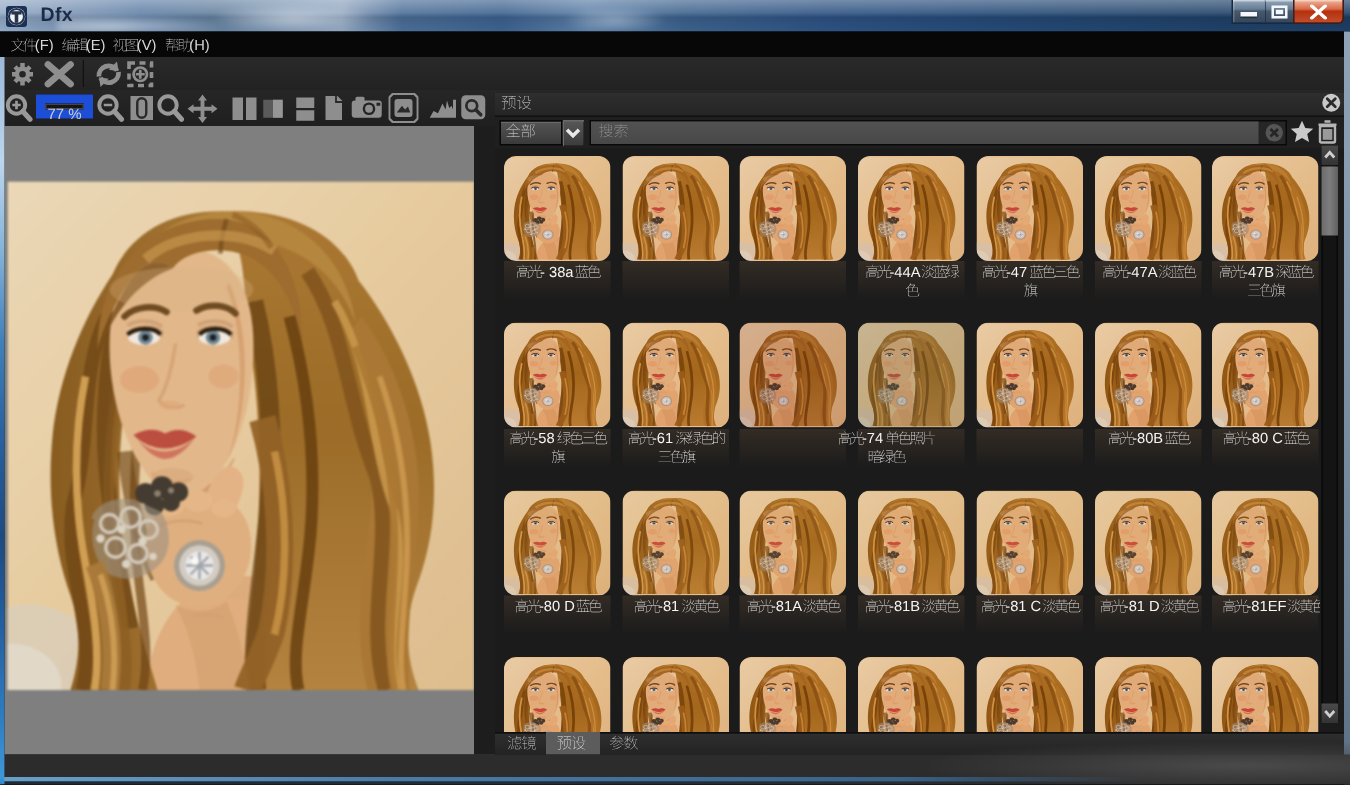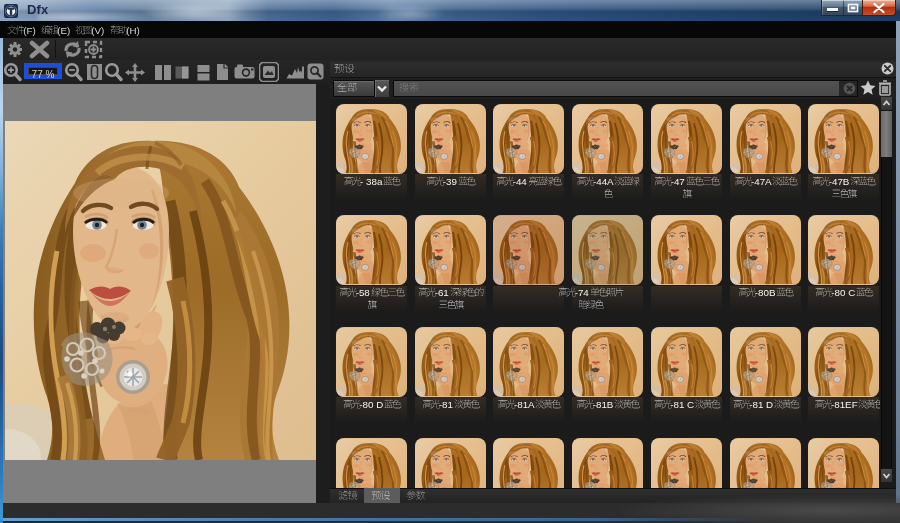--- a/index.html
+++ b/index.html
@@ -238,21 +238,21 @@
     <svg class="abs" style="left:84px;top:40px" width="19" height="19">
 <rect x="2" y="2" width="15" height="15" fill="none" stroke="#8e8e8e" stroke-width="2.4" stroke-dasharray="4 3"></rect>
 <circle cx="9.5" cy="9.5" r="4.5" fill="none" stroke="#8e8e8e" stroke-width="1.8"></circle>
 <path d="M9.5,6.5 L9.5,12.5 M6.5,9.5 L12.5,9.5" stroke="#8e8e8e" stroke-width="1.8"></path>
     </svg>
     <svg class="abs" style="left:3px;top:62px" width="19" height="20">
       <circle cx="8" cy="8" r="5.8" fill="none" stroke="#999" stroke-width="2.6"></circle>
       <path d="M12.2,12.2 L17,17.5" stroke="#999" stroke-width="3.4" stroke-linecap="round"></path>
       <path d="M8,5.2 L8,10.8 M5.2,8 L10.8,8" stroke="#999" stroke-width="1.8"></path>
     </svg>
-    <div class="abs" style="left:24px;top:63px;width:38px;height:16px;background:#161616;border:4px solid #1d4ed8;box-shadow:inset 0 0 0 1px #454545;color:#cfcfcf;font-size:10px;text-align:center;line-height:15px">77 %</div>
+    <div class="abs" style="left:24px;top:63px;width:38px;height:16px;background:#161616;border:6px solid #1d4ed8;box-shadow:inset 0 0 0 1px #454545;color:#cfcfcf;font-size:10px;text-align:center;line-height:15px">77 %</div>
     <svg class="abs" style="left:64px;top:62px" width="19" height="20">
       <circle cx="8" cy="8" r="5.8" fill="none" stroke="#999" stroke-width="2.6"></circle>
       <path d="M12.2,12.2 L17,17.5" stroke="#999" stroke-width="3.4" stroke-linecap="round"></path>
       <path d="M5.2,8 L10.8,8" stroke="#999" stroke-width="1.8"></path>
     </svg>
     <svg class="abs" style="left:86px;top:63px" width="17" height="18">
 <rect x="1" y="1" width="15" height="16" fill="#8e8e8e"></rect>
 <rect x="5.5" y="2.5" width="6" height="13" rx="3" fill="none" stroke="#2a2a2a" stroke-width="1.6"></rect>
     </svg>
     <svg class="abs" style="left:104px;top:62px" width="19" height="20">
@@ -373,48 +373,28 @@
         </svg>
       </div>
       <div class="abs" style="left:84.7px;top:4.5px;width:71px;height:70px;border-radius:8px;overflow:hidden">
         <svg width="71" height="70" viewBox="0 -5 311 349" preserveAspectRatio="none" style="filter:saturate(1.22) contrast(1.06) brightness(.97) blur(0.4px)">
           <rect x="0" y="-5" width="311" height="349" fill="#ead4ab"></rect>
           <use href="#portrait"></use>
         </svg>
         <div class="abs" style="left:0;top:0;width:100%;height:100%;background:rgba(185,95,60,.15)"></div>
       </div>
       <div class="abs" style="left:84.7px;top:75.0px;width:71px;height:26px;background:linear-gradient(180deg,rgba(150,110,75,.20),rgba(150,110,75,0))"></div>
-      <div class="abs" style="left:80.7px;top:76.5px">
-        <svg width="79" height="27">
-          <use href="#g33" transform="translate(15.55,8.62) scale(0.0098,-0.0098)" fill="#f5f5f5"></use>
-          <use href="#g3" transform="translate(23.65,8.62) scale(0.0098,-0.0098)" fill="#f5f5f5"></use>
-          <text x="31.75" y="8.62" font-size="9.8" fill="#f5f5f5" font-family="Liberation Sans, sans-serif">-39 </text>
-          <use href="#g26" transform="translate(47.25,8.62) scale(0.0098,-0.0098)" fill="#f5f5f5"></use>
-          <use href="#g25" transform="translate(55.35,8.62) scale(0.0098,-0.0098)" fill="#f5f5f5"></use>
-        </svg>
-      </div>
       <div class="abs" style="left:163.4px;top:4.5px;width:71px;height:70px;border-radius:8px;overflow:hidden">
         <svg width="71" height="70" viewBox="0 -5 311 349" preserveAspectRatio="none" style="filter:saturate(1.22) contrast(1.06) brightness(.97) blur(0.4px)">
           <rect x="0" y="-5" width="311" height="349" fill="#ead4ab"></rect>
           <use href="#portrait"></use>
         </svg>
         <div class="abs" style="left:0;top:0;width:100%;height:100%;background:rgba(185,95,60,.15)"></div>
       </div>
       <div class="abs" style="left:163.4px;top:75.0px;width:71px;height:26px;background:linear-gradient(180deg,rgba(150,110,75,.20),rgba(150,110,75,0))"></div>
-      <div class="abs" style="left:159.4px;top:76.5px">
-        <svg width="79" height="27">
-          <use href="#g33" transform="translate(7.45,8.62) scale(0.0098,-0.0098)" fill="#f5f5f5"></use>
-          <use href="#g3" transform="translate(15.55,8.62) scale(0.0098,-0.0098)" fill="#f5f5f5"></use>
-          <text x="23.65" y="8.62" font-size="9.8" fill="#f5f5f5" font-family="Liberation Sans, sans-serif">-44 </text>
-          <use href="#g1" transform="translate(39.15,8.62) scale(0.0098,-0.0098)" fill="#f5f5f5"></use>
-          <use href="#g26" transform="translate(47.25,8.62) scale(0.0098,-0.0098)" fill="#f5f5f5"></use>
-          <use href="#g23" transform="translate(55.35,8.62) scale(0.0098,-0.0098)" fill="#f5f5f5"></use>
-          <use href="#g25" transform="translate(63.45,8.62) scale(0.0098,-0.0098)" fill="#f5f5f5"></use>
-        </svg>
-      </div>
       <div class="abs" style="left:242.1px;top:4.5px;width:71px;height:70px;border-radius:8px;overflow:hidden">
         <svg width="71" height="70" viewBox="0 -5 311 349" preserveAspectRatio="none" style="filter:saturate(1.22) contrast(1.06) brightness(.97) blur(0.4px)">
           <rect x="0" y="-5" width="311" height="349" fill="#ead4ab"></rect>
           <use href="#portrait"></use>
         </svg>
         <div class="abs" style="left:0;top:0;width:100%;height:100%;background:rgba(185,95,60,.15)"></div>
       </div>
       <div class="abs" style="left:242.1px;top:75.0px;width:71px;height:26px;background:linear-gradient(180deg,rgba(150,110,75,.20),rgba(150,110,75,0))"></div>
       <div class="abs" style="left:238.1px;top:76.5px">
         <svg width="79" height="27">

